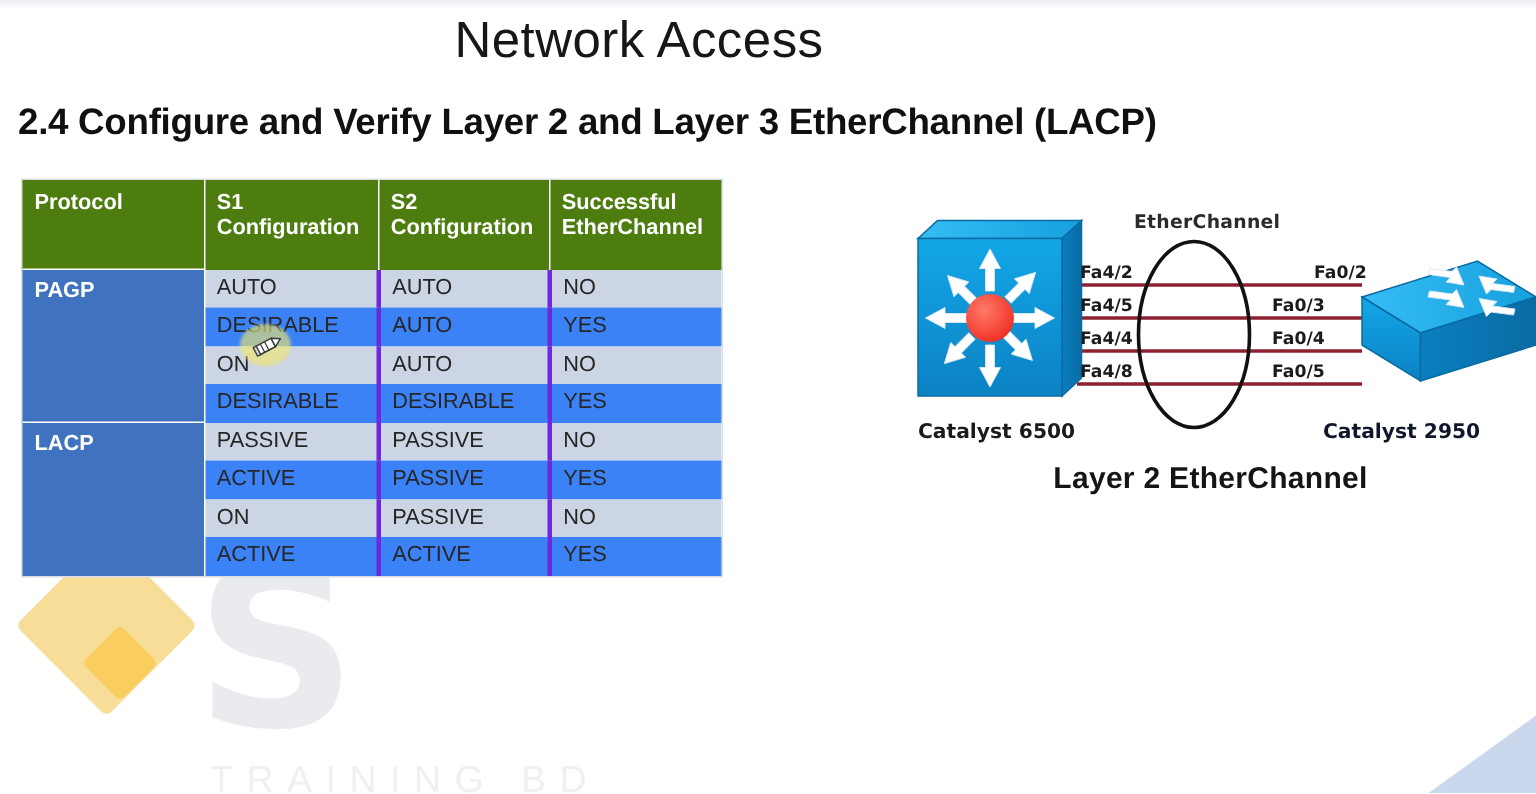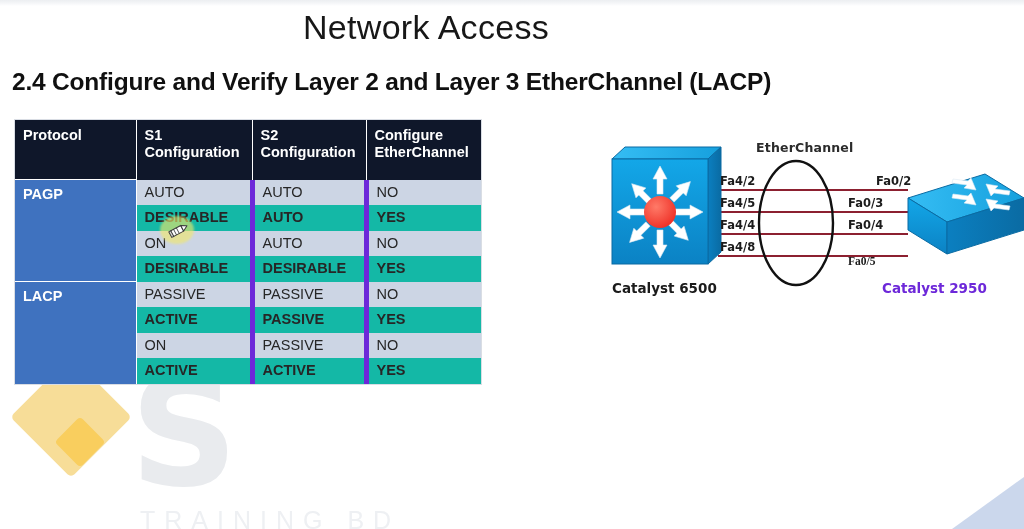--- a/index.html
+++ b/index.html
@@ -110,21 +110,21 @@
     border-collapse: collapse;
     table-layout: fixed;
     box-shadow: 0 0 0 1px #d9dde4;
   }
   .cfg-table col.c0 { width: 121px; }
   .cfg-table col.c1 { width: 116px; }
   .cfg-table col.c2 { width: 114px; }
   .cfg-table col.c3 { width: 115px; }
 
   .cfg-table th {
-    background: #0f172a;
+    background: #4d7c0f;
     color: #ffffff;
     font-size: 14.5px;
     font-weight: 700;
     text-align: left;
     vertical-align: top;
     padding: 7px 0 8px 8px;
     height: 44px;
     line-height: 17px;
     border-right: 1px solid #ffffff;
   }
@@ -142,25 +142,25 @@
     border-right: 1px solid #ffffff;
     border-top: 1px solid #ffffff;
   }
   .cfg-table td.val {
     font-size: 14.5px;
     color: #262626;
     padding: 0 0 0 8px;
     height: 25.5px;
     line-height: 25.5px;
     white-space: nowrap;
-    border-right: 5px solid #6d28d9;
+    border-right: 3px solid #6d28d9;
   }
   .cfg-table td.val:last-child { border-right: none; margin-left: 17px; }
   tr.odd  td.val { background: #ccd5e4; }
-  tr.even td.val { background: #14b8a6; font-weight: bold; }
+  tr.even td.val { background: #3b82f6; }
 
   
   .hl-dot {
     position: absolute;
     left: 160px; top: 216px;
     width: 34px; height: 28px;
     border-radius: 50%;
     background: #f2e86a;
     opacity: .62;
     filter: blur(1.2px);
@@ -197,21 +197,21 @@
     color: #1b1b1b;
     white-space: nowrap;
     font-family: "DejaVu Sans", sans-serif;
     text-align: center;
   }
   .dg-caption-right {
     position: absolute;
     left: 292px; top: 152px;
     font-size: 13.5px;
     font-weight: 700;
-    color: #6d28d9;
+    color: #0f172a;
     white-space: nowrap;
     font-family: "DejaVu Sans", sans-serif;
   }
   .port-label {
     position: absolute;
     font-size: 11.5px;
     font-weight: 700;
     color: #1b1b1b;
     white-space: nowrap;
     font-family: "DejaVu Sans", sans-serif;
@@ -260,21 +260,21 @@
         </th>
         <th>
           <span>S1</span>
           <span class="hl2">Configuration</span>
         </th>
         <th>
           <span>S2</span>
           <span class="hl2">Configuration</span>
         </th>
         <th>
-          <span>Configure</span>
+          <span>Successful</span>
           <span class="hl2">EtherChannel</span>
         </th>
       </tr>
     </thead>
     <tbody>
 
       <tr class="odd">
         <td class="proto-cell" rowspan="4">PAGP</td>
         <td class="val">AUTO</td>
         <td class="val">AUTO</td>
@@ -412,20 +412,21 @@
     </svg>
 
     <div class="port-label" style="left:130px; top:46px;">Fa4/2</div>
     <div class="port-label" style="left:130px; top:68px;">Fa4/5</div>
     <div class="port-label" style="left:130px; top:90px;">Fa4/4</div>
     <div class="port-label" style="left:130px; top:112px;">Fa4/8</div>
 
     <div class="port-label" style="left:274px; top:46px;margin-left:12px;">Fa0/2</div>
     <div class="port-label" style="left:258px; top:68px;">Fa0/3</div>
     <div class="port-label" style="left:258px; top:90px;">Fa0/4</div>
-    <div class="port-label" style="left:258px; top:127px;font-family:Liberation Serif, serif;">Fa0/5</div>
+    <div class="port-label" style="left:258px; top:112px;">Fa0/5</div>
 
     <div class="dg-caption-left">Catalyst 6500</div>
     <div class="dg-caption-right">Catalyst 2950</div>
   </div>
 
+  <div class="diagram-caption">Layer 2 EtherChannel</div>
 
 </div>
 
 </body></html>

